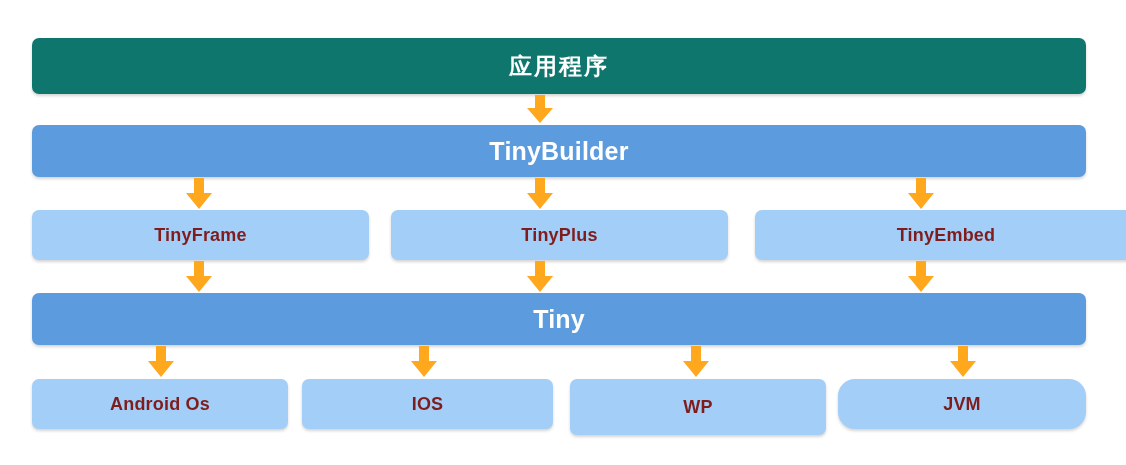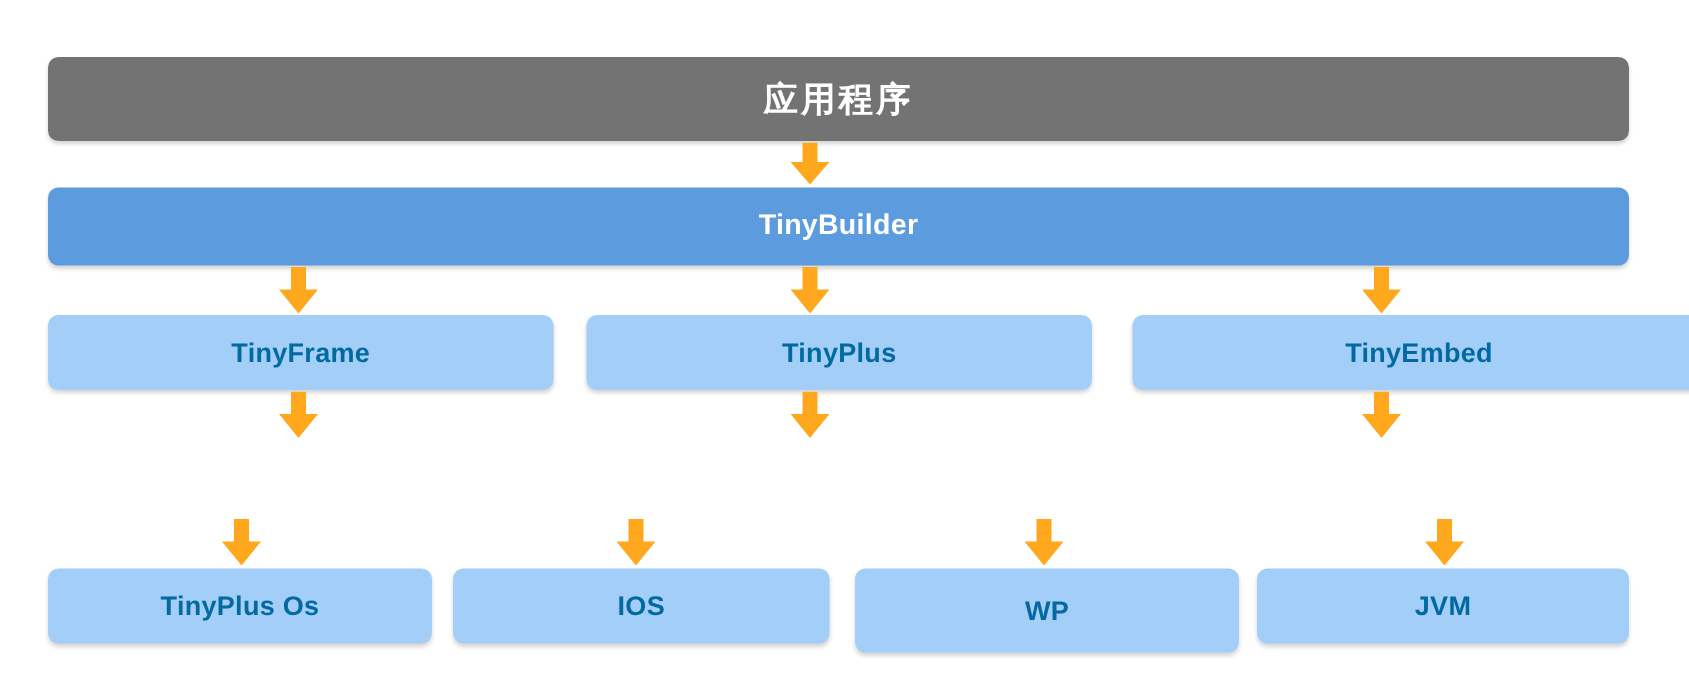--- a/index.html
+++ b/index.html
@@ -29,35 +29,35 @@
     align-items: center;
     justify-content: center;
     border-radius: 7px;
     box-shadow: 0 2px 3px rgba(0,0,0,0.17);
     font-weight: bold;
     letter-spacing: 0.2px;
     white-space: nowrap;
   }
 
   .node.level-app {
-    background: #737373;
+    background: #0f766e;
     color: #ffffff;
     font-size: 23px;
     letter-spacing: 2px;
   }
 
   .node.level-mid {
     background: #5B9BDE;
     color: #ffffff;
-    font-size: 19px;
+    font-size: 25px;
   }
 
   .node.level-leaf {
     background: #A3CEF7;
-    color: #0369a1;
+    color: #7f1d1d;
     font-size: 18px;
   }
 
   
   .arrow {
     position: absolute;
     width: 26px;
   }
   .arrow svg {
     display: block;
@@ -119,20 +119,23 @@
     <svg viewBox="0 0 26 31" preserveAspectRatio="none">
       <polygon points="8,0 18,0 18,15 26,15 13,31 0,15 8,15" fill="#FFA81E"></polygon>
     </svg>
   </div>
   <div class="arrow" style="left:908px; top:261px; height:31px;">
     <svg viewBox="0 0 26 31" preserveAspectRatio="none">
       <polygon points="8,0 18,0 18,15 26,15 13,31 0,15 8,15" fill="#FFA81E"></polygon>
     </svg>
   </div>
 
+  <div class="node level-mid" style="left:32px; top:293px; width:1054px; height:52px;">
+    <span>Tiny</span>
+  </div>
 
   <div class="arrow" style="left:148px; top:346px; height:31px;">
     <svg viewBox="0 0 26 31" preserveAspectRatio="none">
       <polygon points="8,0 18,0 18,15 26,15 13,31 0,15 8,15" fill="#FFA81E"></polygon>
     </svg>
   </div>
   <div class="arrow" style="left:411px; top:346px; height:31px;">
     <svg viewBox="0 0 26 31" preserveAspectRatio="none">
       <polygon points="8,0 18,0 18,15 26,15 13,31 0,15 8,15" fill="#FFA81E"></polygon>
     </svg>
@@ -142,25 +145,25 @@
       <polygon points="8,0 18,0 18,15 26,15 13,31 0,15 8,15" fill="#FFA81E"></polygon>
     </svg>
   </div>
   <div class="arrow" style="left:950px; top:346px; height:31px;">
     <svg viewBox="0 0 26 31" preserveAspectRatio="none">
       <polygon points="8,0 18,0 18,15 26,15 13,31 0,15 8,15" fill="#FFA81E"></polygon>
     </svg>
   </div>
 
   <div class="node level-leaf" style="left:32px; top:379px; width:256px; height:50px;">
-    <span>TinyPlus Os</span>
+    <span>Android Os</span>
   </div>
   <div class="node level-leaf" style="left:302px; top:379px; width:251px; height:50px;">
     <span>IOS</span>
   </div>
   <div class="node level-leaf" style="left:570px; top:379px; width:256px; height:56px;">
     <span>WP</span>
   </div>
-  <div class="node level-leaf" style="left:838px; top:379px; width:248px; height:50px;">
+  <div class="node level-leaf" style="left:838px; top:379px; width:248px; height:50px;border-radius:17px;">
     <span>JVM</span>
   </div>
 
 </div>
 
 </body></html>

